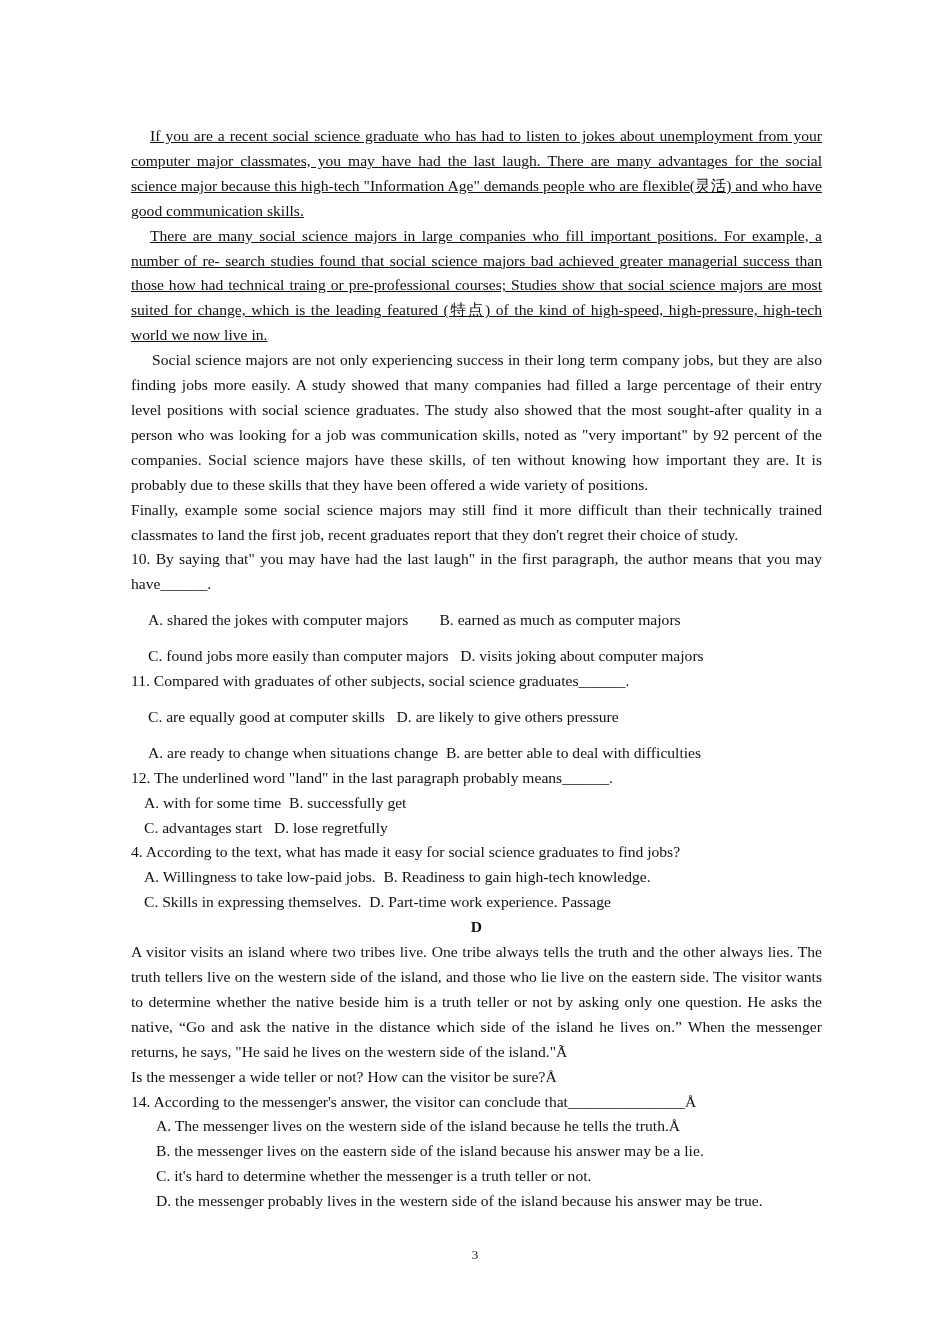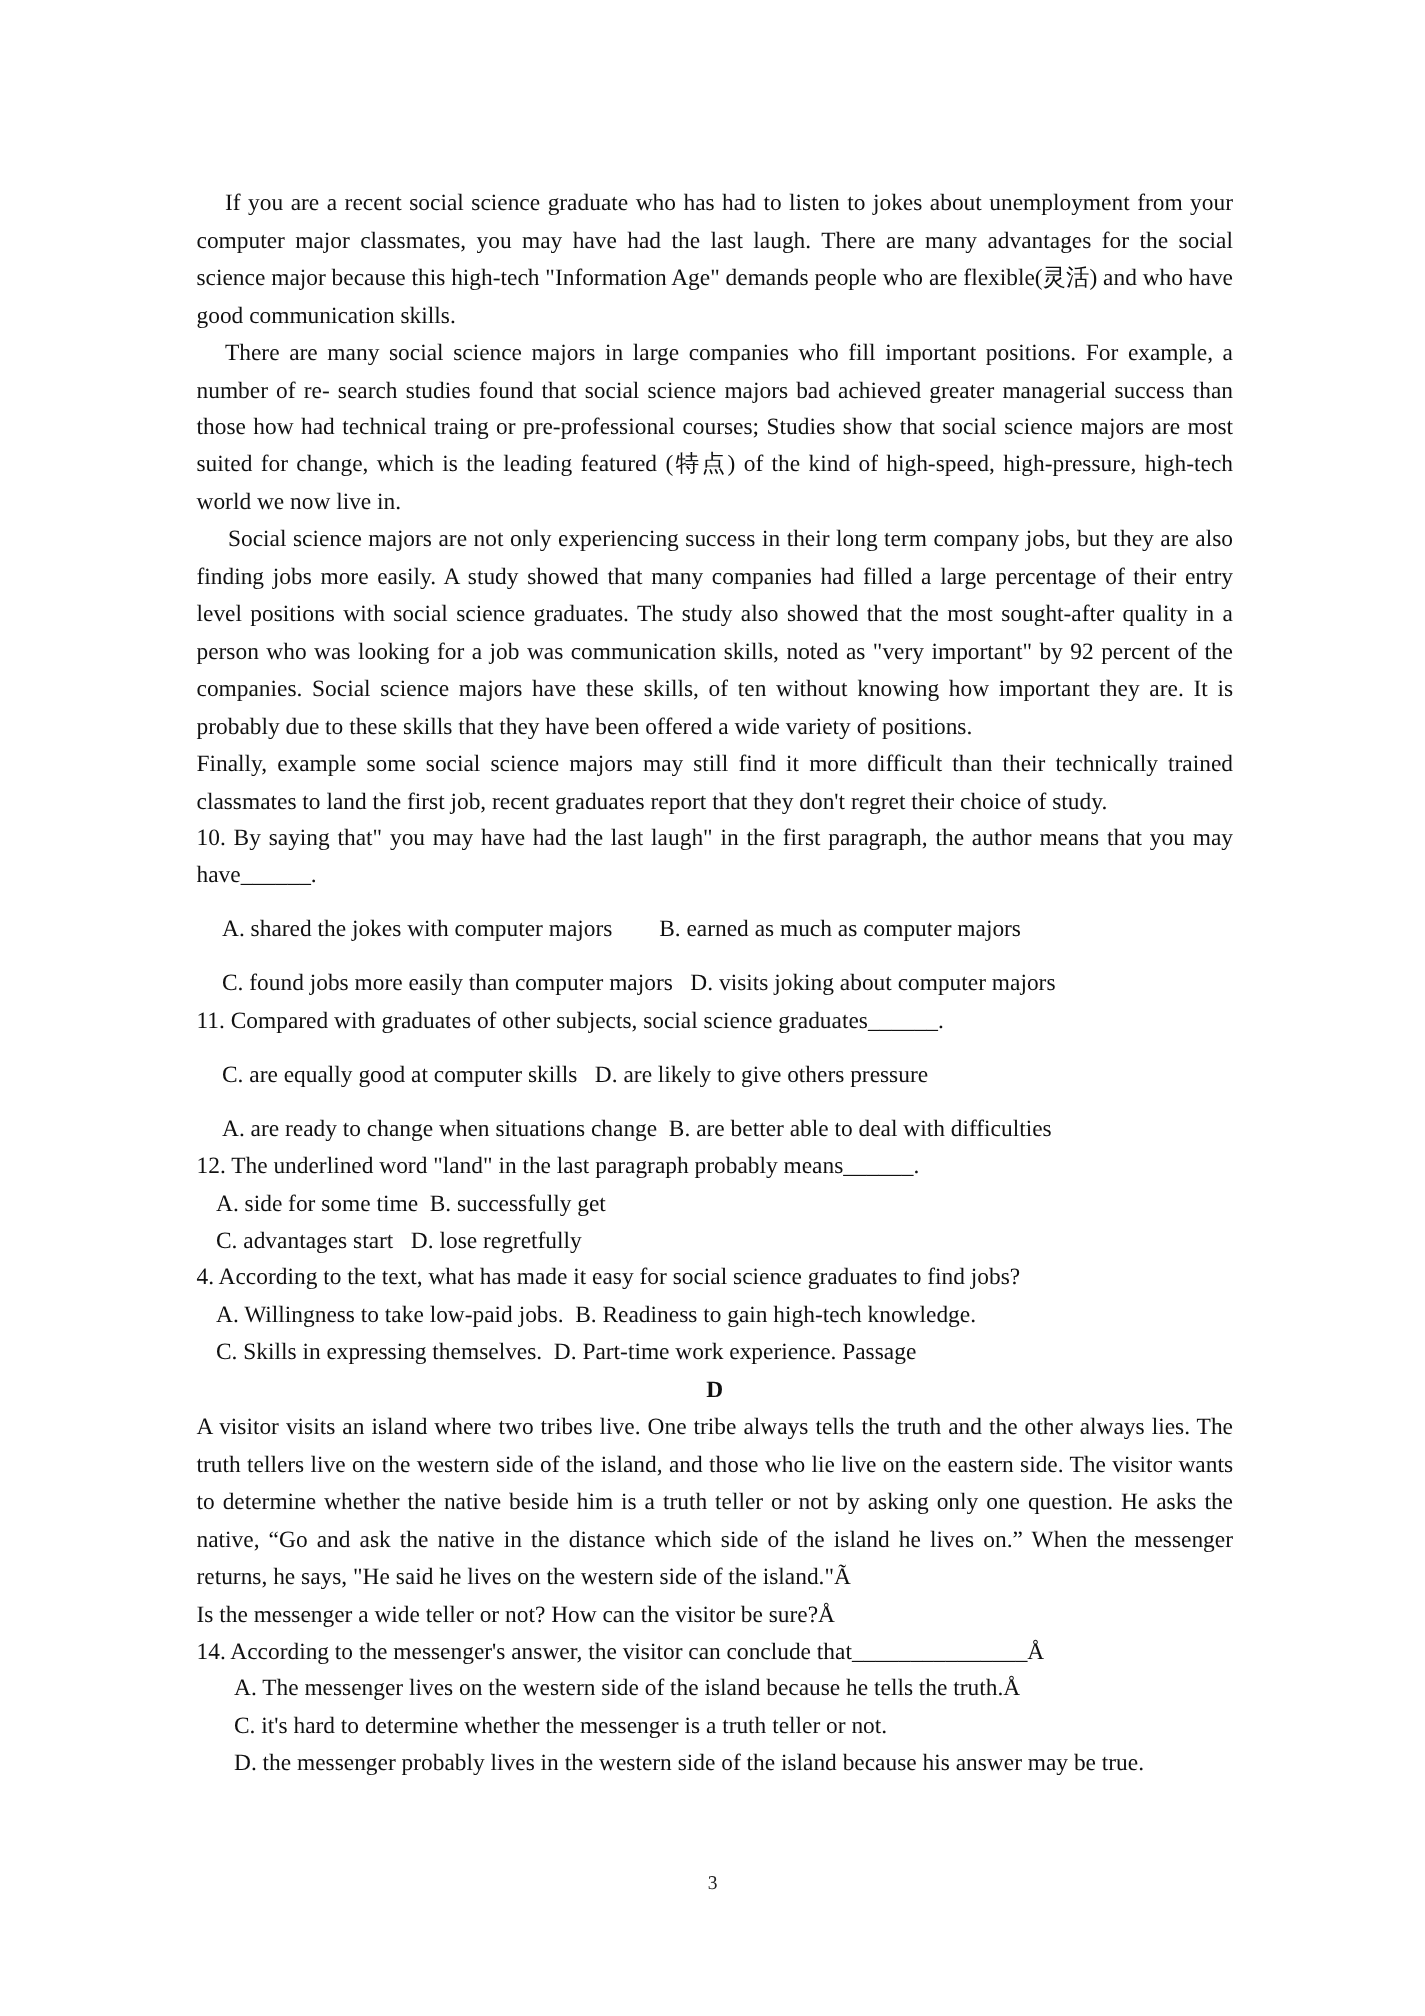--- a/index.html
+++ b/index.html
@@ -8,21 +8,21 @@
     position: absolute;
     left: 131px;
     top: 124px;
     width: 691px;
     font-family: "Liberation Serif", "DejaVu Serif", serif;
     font-size: 15.6px;
     line-height: 24.9px;
     color: #111;
   }
   .para { margin: 0; text-align: justify; text-align-last: left; }
-  .indent1 { text-indent: 19px; }
+  .indent1 { text-indent: 19px; text-decoration: underline; }
   .indent2 { text-indent: 21px; }
   .line { margin: 0; white-space: pre; }
   .opt1 { padding-left: 17px; margin-top: 11px; }
   .opt2 { padding-left: 13px; }
   .opt3 { padding-left: 25px; }
   .center { text-align: center; font-weight: bold; margin: 0; }
   .pagenum {
     position: absolute;
     top: 1247px; left: 0; width: 950px;
     text-align: center;
@@ -47,35 +47,36 @@
   </div>
 
   <div>
     <p class="para">11. Compared with graduates of other subjects, social science graduates______.</p>
     <p class="line opt1">C. are equally good at computer skills   D. are likely to give others pressure</p>
     <p class="line opt1">A. are ready to change when situations change  B. are better able to deal with difficulties</p>
   </div>
 
   <div>
     <p class="para">12. The underlined word "land" in the last paragraph probably means______.</p>
-    <p class="line opt2">A. side for some time  B. successfully get</p>
+    <p class="line opt2">A. with for some time  B. successfully get</p>
     <p class="line opt2">C. advantages start   D. lose regretfully</p>
   </div>
 
   <div>
     <p class="para">4. According to the text, what has made it easy for social science graduates to find jobs?</p>
     <p class="line opt2">A. Willingness to take low-paid jobs.  B. Readiness to gain high-tech knowledge.</p>
     <p class="line opt2">C. Skills in expressing themselves.  D. Part-time work experience. Passage</p>
   </div>
 
   <p class="center">D</p>
   <p class="para">A visitor visits an island where two tribes live. One tribe always tells the truth and the other always lies. The truth tellers live on the western side of the island, and those who lie live on the eastern side. The visitor wants to determine whether the native beside him is a truth teller or not by asking only one question. He asks the native, “Go and ask the native in the distance which side of the island he lives on.” When the messenger returns, he says, "He said he lives on the western side of the island."Ã</p>
   <p class="para">Is the messenger a wide teller or not? How can the visitor be sure?Å</p>
 
   <div>
     <p class="para">14. According to the messenger's answer, the visitor can conclude that_______________Å</p>
     <p class="line opt3">A. The messenger lives on the western side of the island because he tells the truth.Å</p>
+    <p class="line opt3">B. the messenger lives on the eastern side of the island because his answer may be a lie.</p>
     <p class="line opt3">C. it's hard to determine whether the messenger is a truth teller or not.</p>
     <p class="line opt3">D. the messenger probably lives in the western side of the island because his answer may be true.</p>
   </div>
 </div>
 
 <div class="pagenum">3</div>
 
 </body></html>

